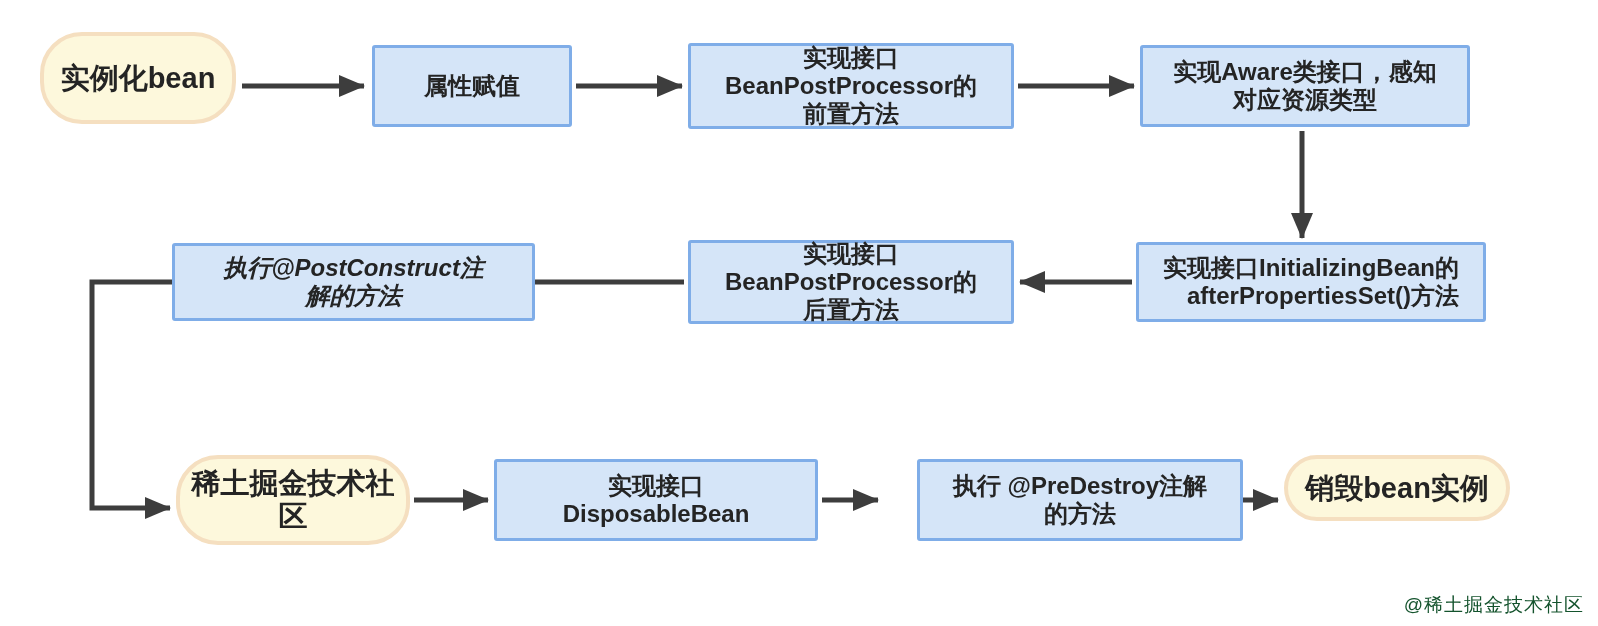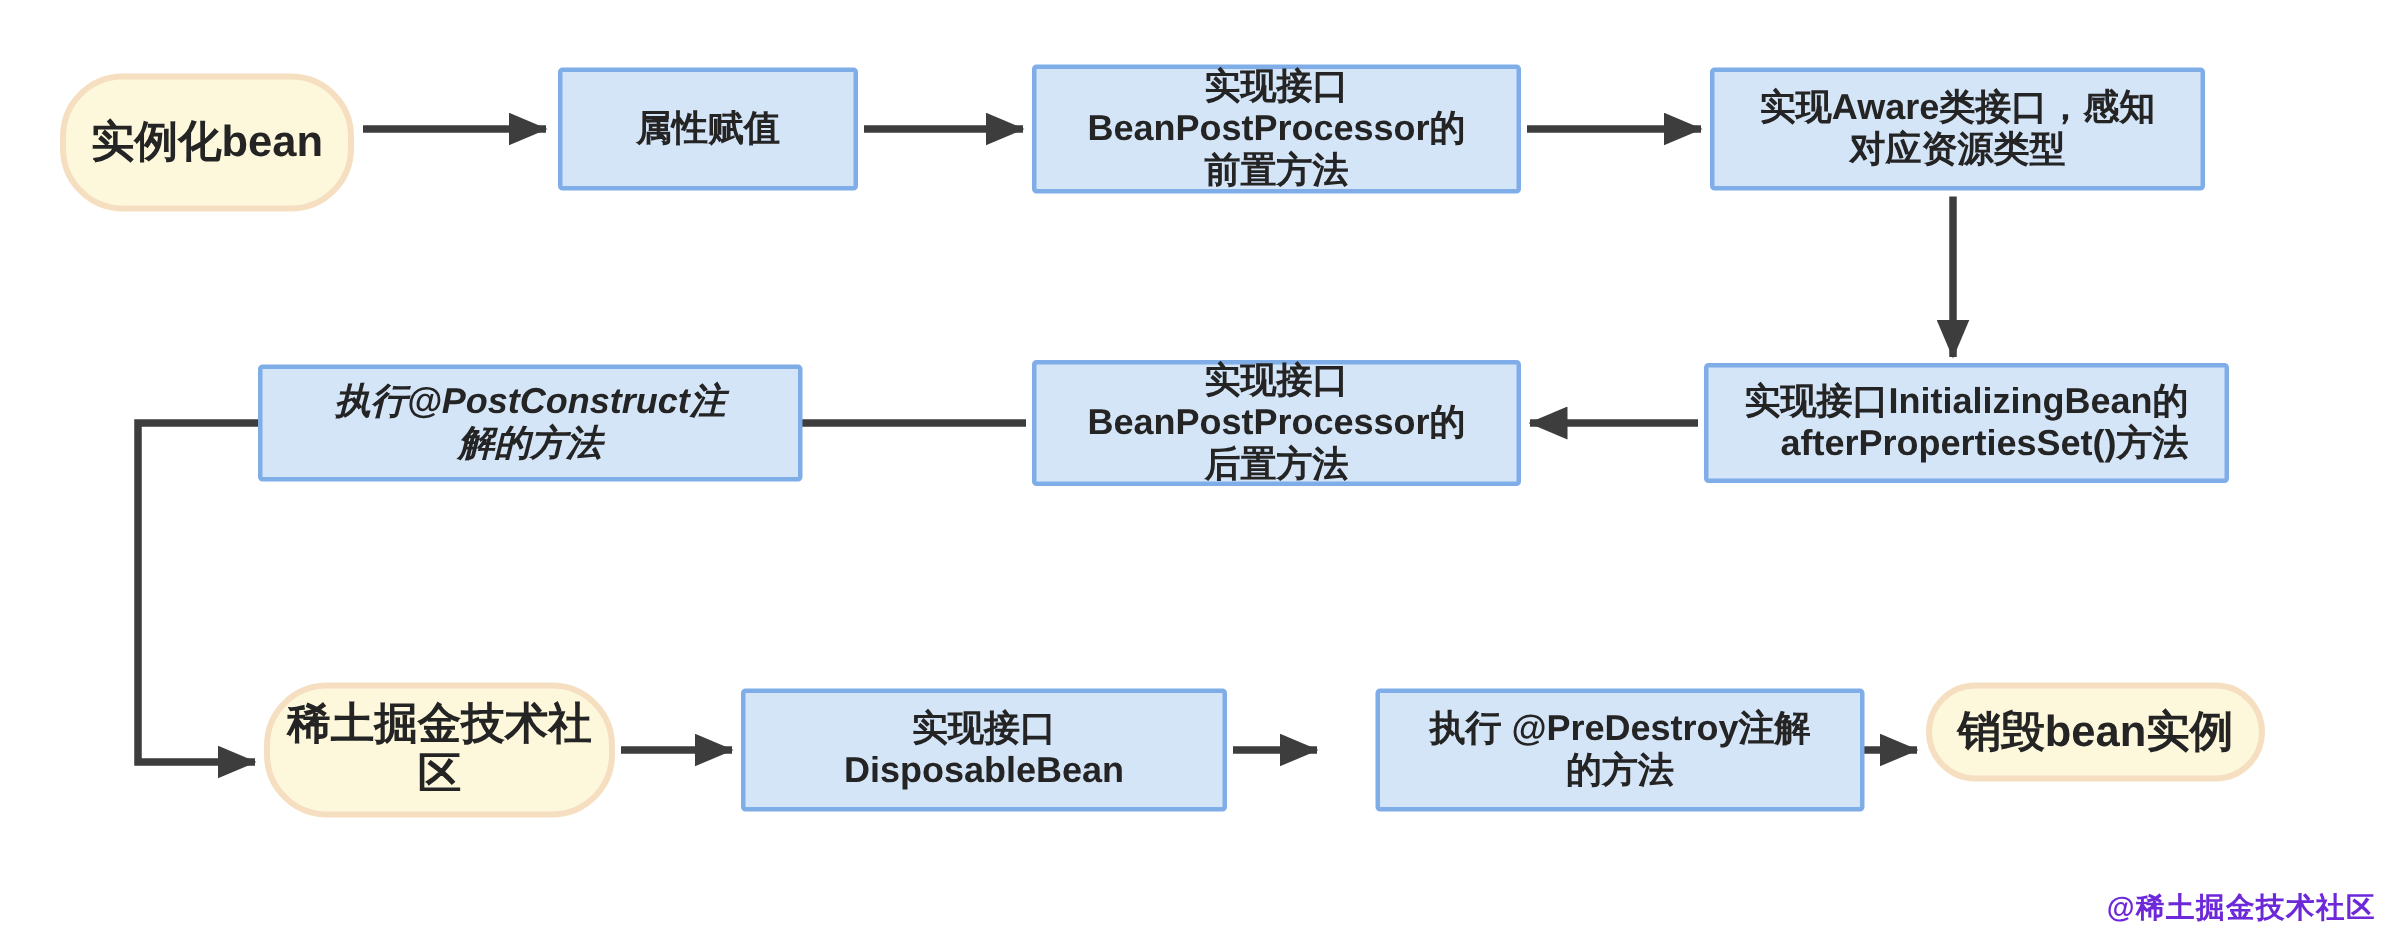--- a/index.html
+++ b/index.html
@@ -32,22 +32,22 @@
     border:4px solid #f5dfc0;
     border-radius:42px;
     font-size:29px;
     line-height:33px;
   }
   .label{white-space:pre-line;}
   .watermark{
     position:absolute;
     right:14px;bottom:8px;
     font-size:19px;
-    font-weight:bold;
-    color:#6d28d9;
+    font-weight:normal;
+    color:#14532d;
     letter-spacing:1px;
   }
 </style>
 </head>
 <body>
 
 <div class="canvas">
 
   <svg class="edges" viewBox="0 0 1598 626" xmlns="http://www.w3.org/2000/svg">
     <defs>
@@ -62,21 +62,21 @@
       <line x1="1302" y1="131" x2="1302" y2="238" marker-end="url(#ah)"></line>
       <line x1="1132" y1="282" x2="1020" y2="282" marker-end="url(#ah)"></line>
       <line x1="684" y1="282" x2="502" y2="282" marker-end="url(#ah)"></line>
       <path d="M172,282 H92 V508 H170" marker-end="url(#ah)" stroke-linejoin="miter"></path>
       <line x1="414" y1="500" x2="488" y2="500" marker-end="url(#ah)"></line>
       <line x1="822" y1="500" x2="878" y2="500" marker-end="url(#ah)"></line>
       <line x1="1214" y1="500" x2="1278" y2="500" marker-end="url(#ah)"></line>
     </g>
   </svg>
 
-  <div class="node terminal" style="left:40px;top:49px;width:196px;height:92px;">
+  <div class="node terminal" style="left:40px;top:32px;width:196px;height:92px;">
     <span class="label">实例化bean</span>
   </div>
 
   <div class="node process" style="left:372px;top:45px;width:200px;height:82px;">
     <span class="label">属性赋值</span>
   </div>
 
   <div class="node process" style="left:688px;top:43px;width:326px;height:86px;">
     <span class="label">实现接口
 BeanPostProcessor的

